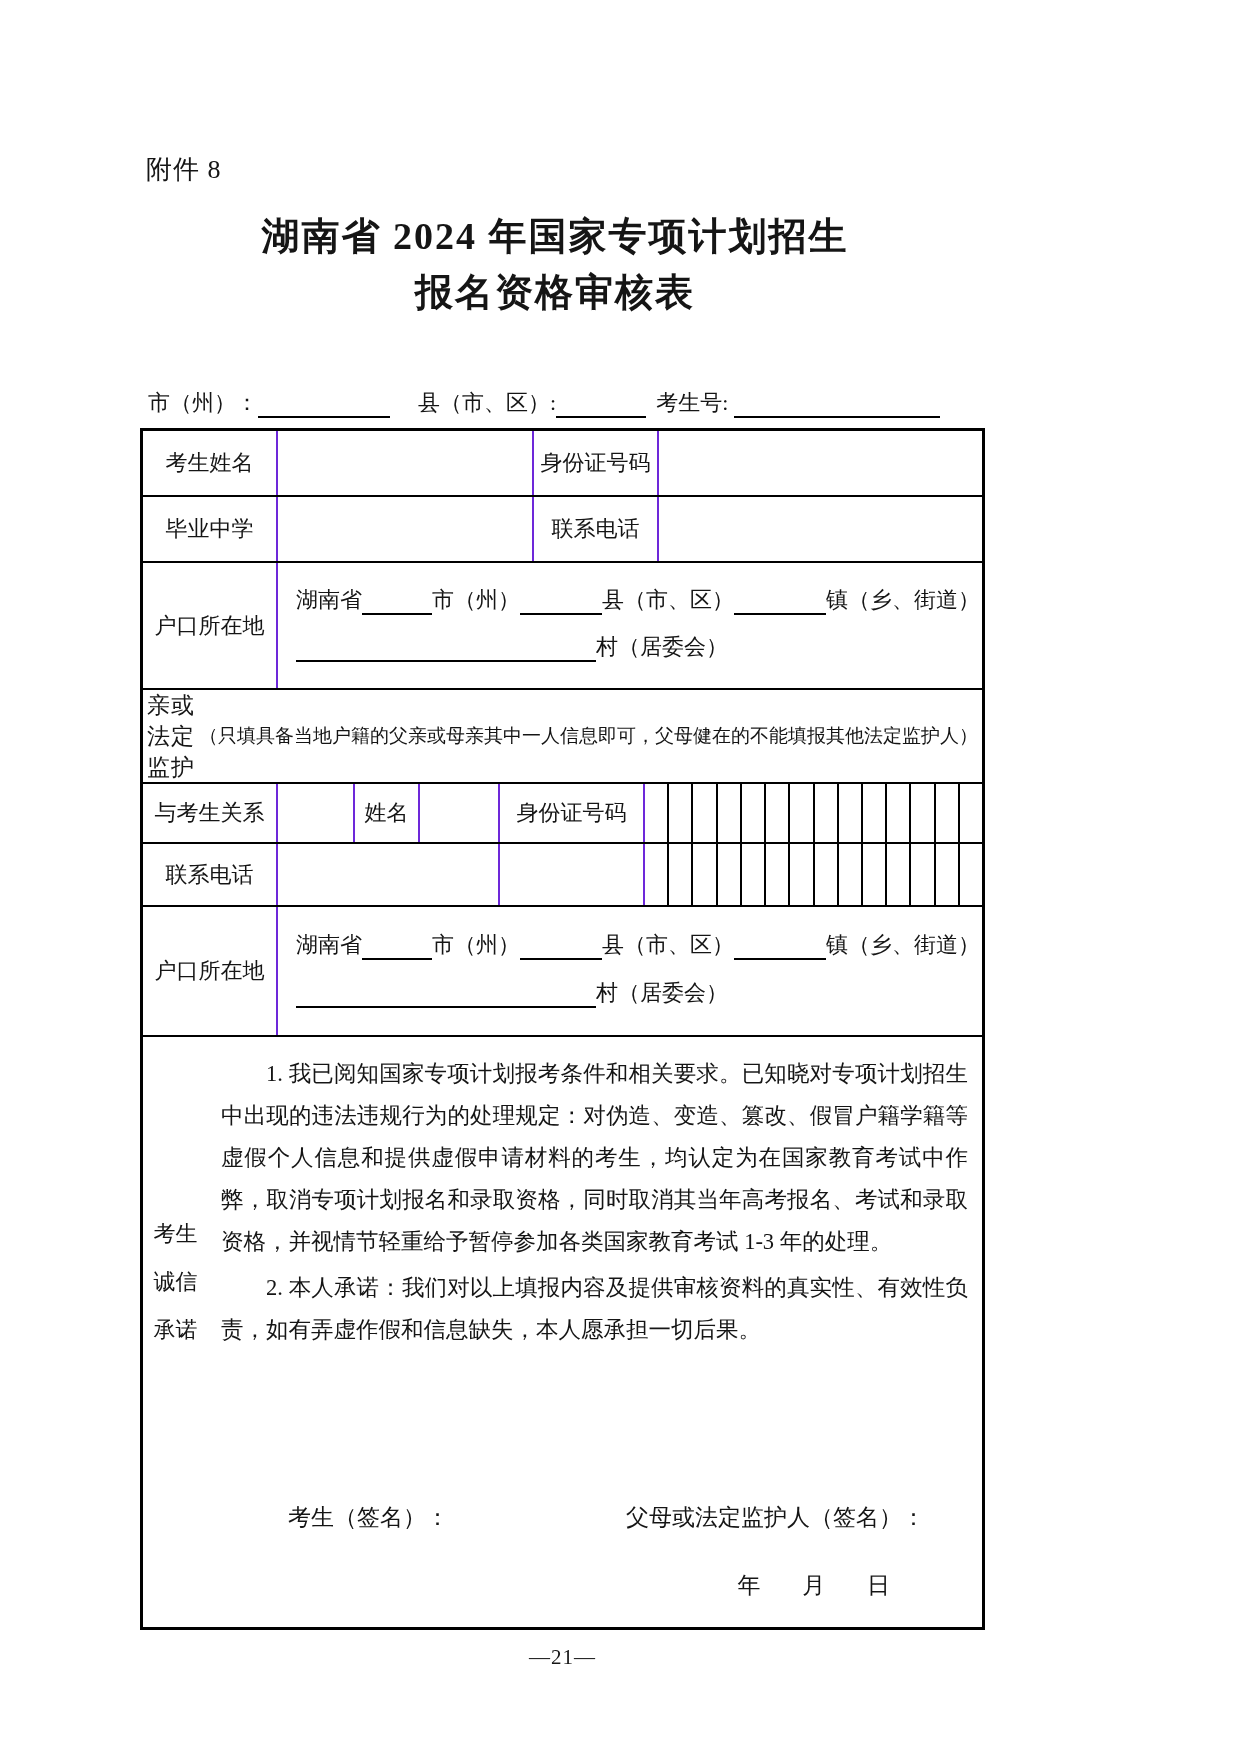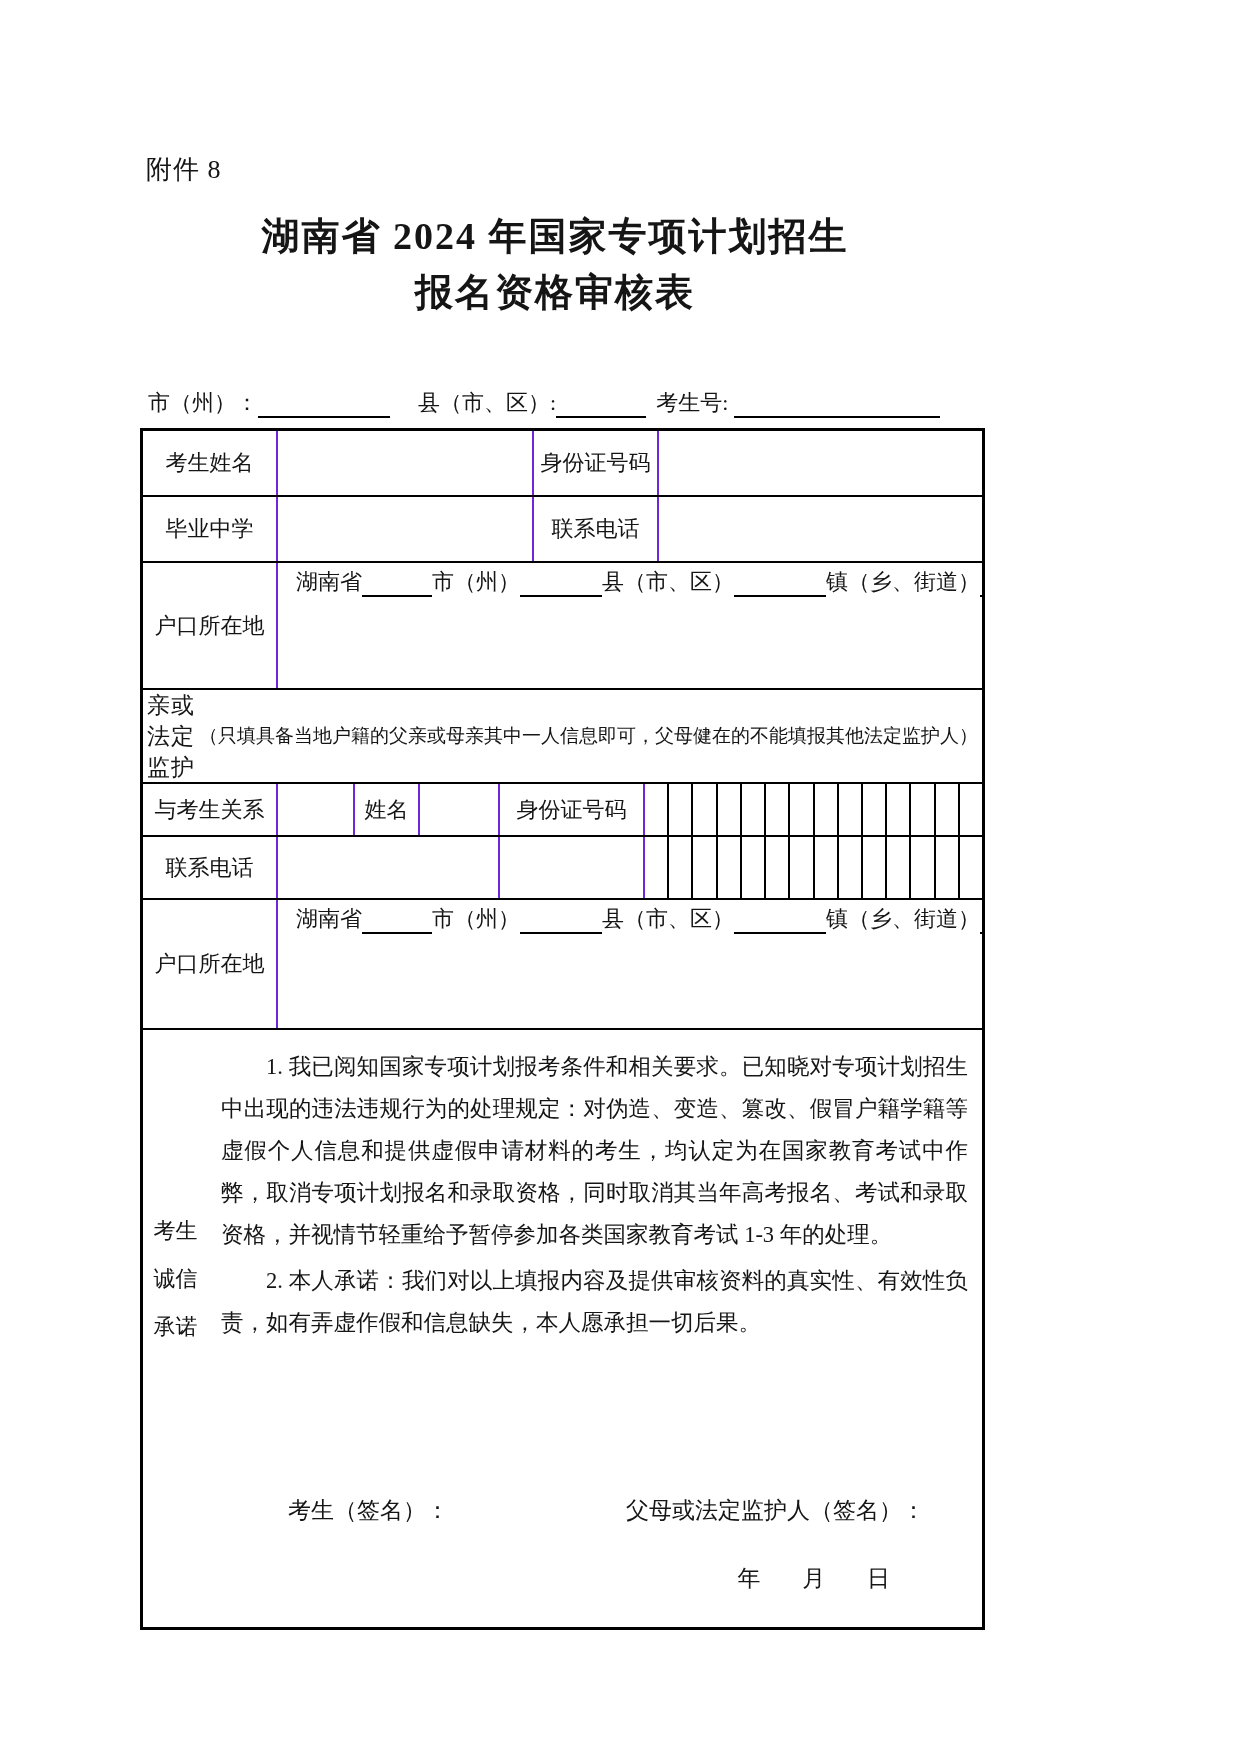--- a/index.html
+++ b/index.html
@@ -36,21 +36,21 @@
   .cell {
     box-sizing:border-box; display:flex; align-items:center; justify-content:center;
     font-size:22px; overflow:hidden;
   }
   .cell + .cell { border-left:2px solid #6d28d9; }
 
   .r-name   { height:64px; }
   .r-school { height:66px; }
   .r-res1   { height:127px; }
   .r-ghead  { height:94px; }
-  .r-gid    { height:53px; }
+  .r-gid    { height:60px; }
   .r-gphone { height:63px; }
   .r-res2   { height:130px; }
   .r-pledge { flex:1 1 auto; }
 
   .c-l1 { width:133px; flex:0 0 auto; }
   .c-v1 { flex:1 1 auto; }
   .c-l2 { width:125px; flex:0 0 auto; }
   .c-v2 { width:325px; flex:0 0 auto; }
 
   .c-grel  { width:133px; flex:0 0 auto; }
@@ -60,21 +60,21 @@
   .c-gid   { width:145px; flex:0 0 auto; }
   .c-gpb1  { width:222px; flex:0 0 auto; }
   .c-gpb2  { width:145px; flex:0 0 auto; }
 
   .id-cells { flex:1 1 auto; display:flex; align-items:stretch; padding:0; }
   .id-cells .dcell { flex:1 1 0; border-left:2px solid #000; box-sizing:border-box; }
   .id-cells .dcell:first-child { border-left:none; }
 
   .res-label { width:133px; flex:0 0 auto; }
   .res-content {
-    flex:1 1 auto; display:flex; flex-direction:row; justify-content:space-evenly;
+    flex:1 1 auto; display:flex; flex-direction:column; justify-content:space-evenly;
     align-items:flex-start; padding:4px 14px 8px 18px; font-size:22px;
   }
   .res-line { white-space:nowrap; }
   .u-res1 { width:70px; } .u-res2 { width:82px; } .u-res3 { width:92px; }
   .u-village { width:300px; }
 
   .ghead-cell {
     flex:1 1 auto; display:flex; flex-direction:row; justify-content:space-evenly;
     align-items:center; padding:6px 4px;
   }
@@ -227,14 +227,15 @@
         <div class="date-row">
           <span>年</span>
           <span>月</span>
           <span>日</span>
         </div>
       </div>
     </div>
 
   </div>
 
+  <div class="page-number">—21—</div>
 
 </div>
 
 </body></html>

